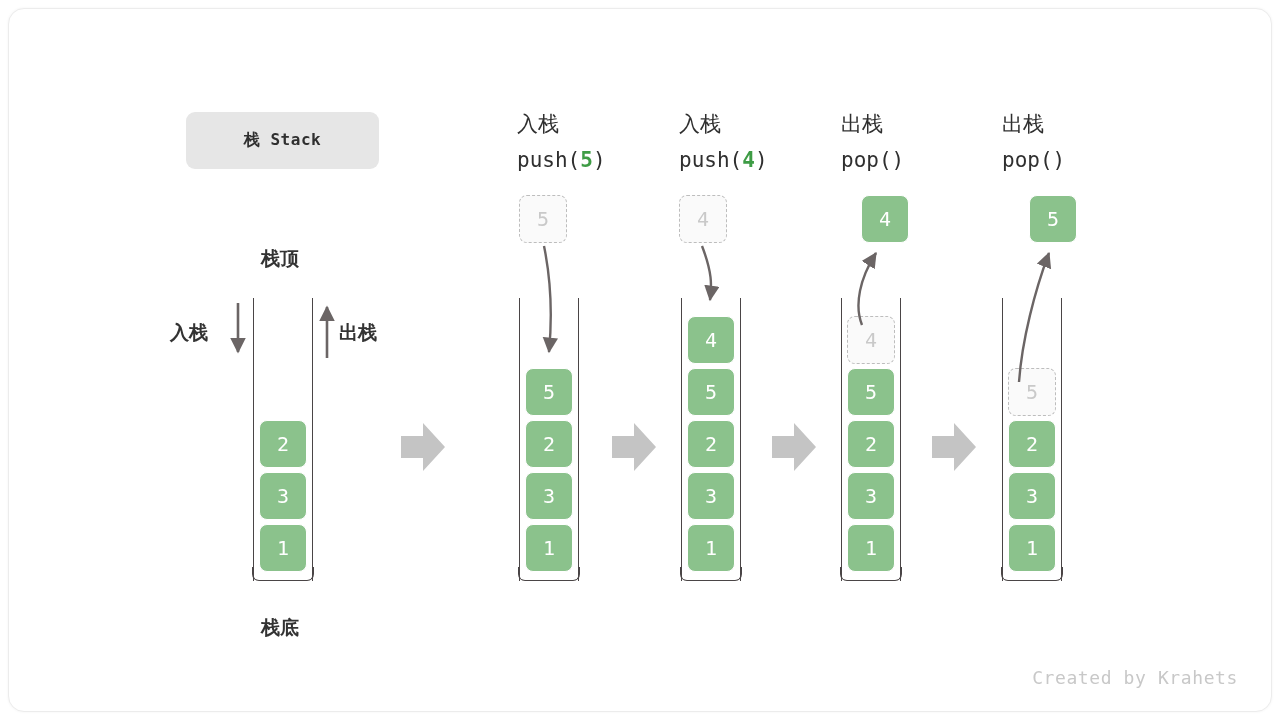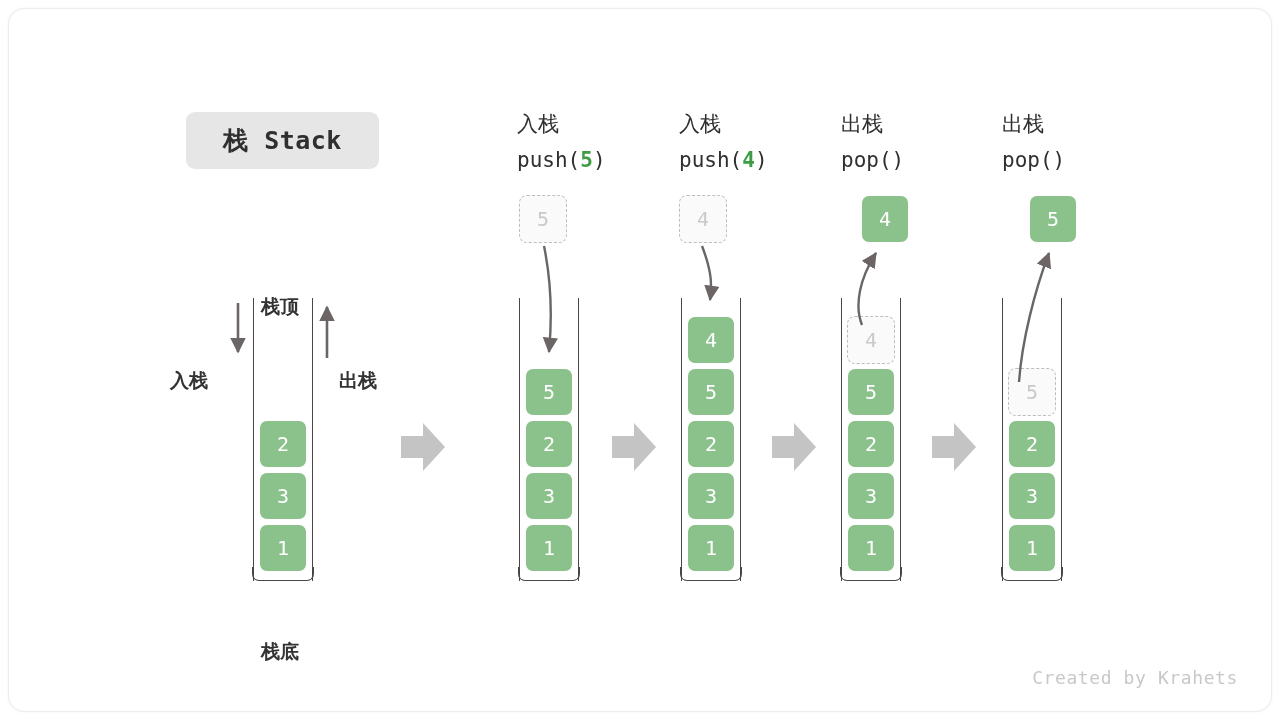--- a/index.html
+++ b/index.html
@@ -27,35 +27,34 @@
 
   
   .title-chip {
     position: absolute;
     left: 186px; top: 112px;
     width: 193px; height: 57px;
     background: #e6e6e6;
     border-radius: 9px;
     display: flex; align-items: center; justify-content: center;
     font-family: "DejaVu Sans Mono", "Liberation Mono", monospace;
-    font-size: 25px;
+    font-size: 16px;
     font-weight: bold;
     color: #2f2f2f;
     letter-spacing: 0.5px;
   }
 
   
   .cn-label {
     position: absolute;
     font-family: "DejaVu Sans", "Liberation Sans", sans-serif;
     font-size: 19px;
     font-weight: bold;
     color: #333333;
     white-space: nowrap;
-    margin-top: 48px;
   }
   .col-head {
     position: absolute;
     font-family: "DejaVu Sans Mono", "Liberation Mono", monospace;
     font-size: 21px;
     color: #2f2f2f;
     white-space: nowrap;
     line-height: 36px;
   }
   .col-head .cn { font-family: "DejaVu Sans", "Liberation Sans", sans-serif; font-size: 21px; }
@@ -125,21 +124,21 @@
 </style>
 </head>
 <body>
 
 <div id="canvas">
   <div class="card"></div>
 
   <div class="title-chip">栈 Stack</div>
 
   <div class="cn-label" style="left:261px; top:246px;">栈顶</div>
-  <div class="cn-label" style="left:261px; top:591px;text-align:right;">栈底</div>
+  <div class="cn-label" style="left:261px; top:615px;text-align:right;">栈底</div>
   <div class="cn-label" style="left:170px; top:320px;">入栈</div>
   <div class="cn-label" style="left:339px; top:320px;">出栈</div>
 
   <div class="stack" id="base-stack" style="left:253px; top:298px; height:283px;">
     <div class="wall wall-l"></div>
     <div class="wall wall-r"></div>
     <div class="bottom"></div>
   </div>
 
   <div id="steps-root">

